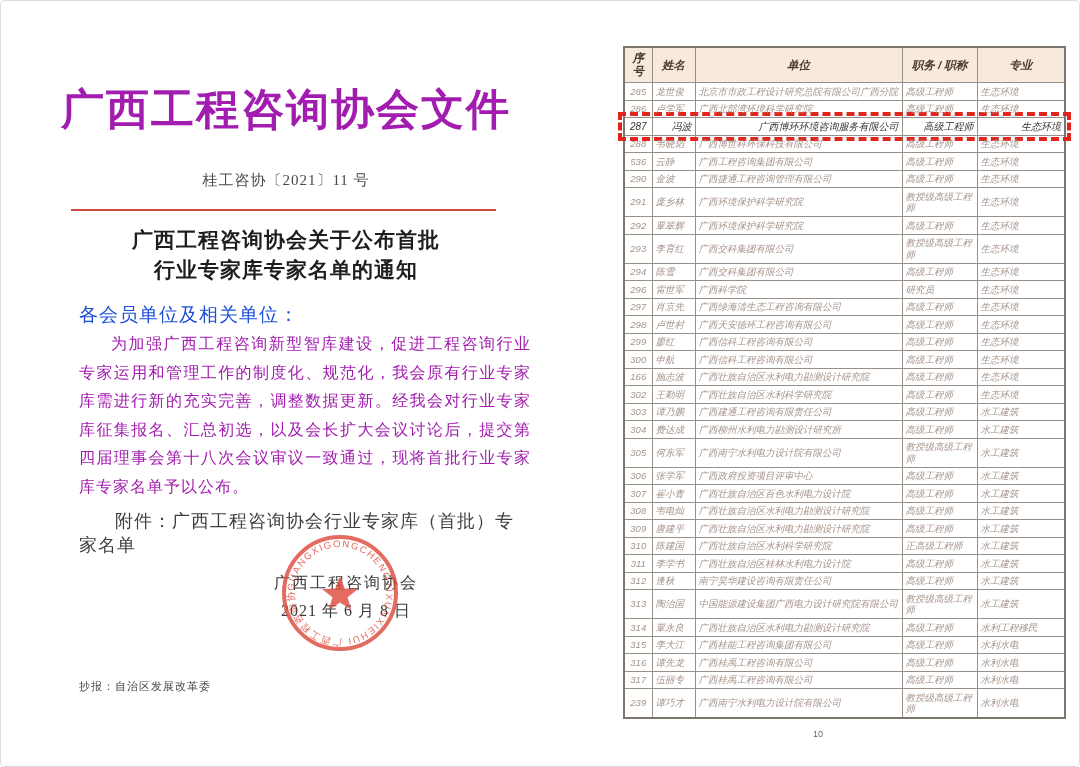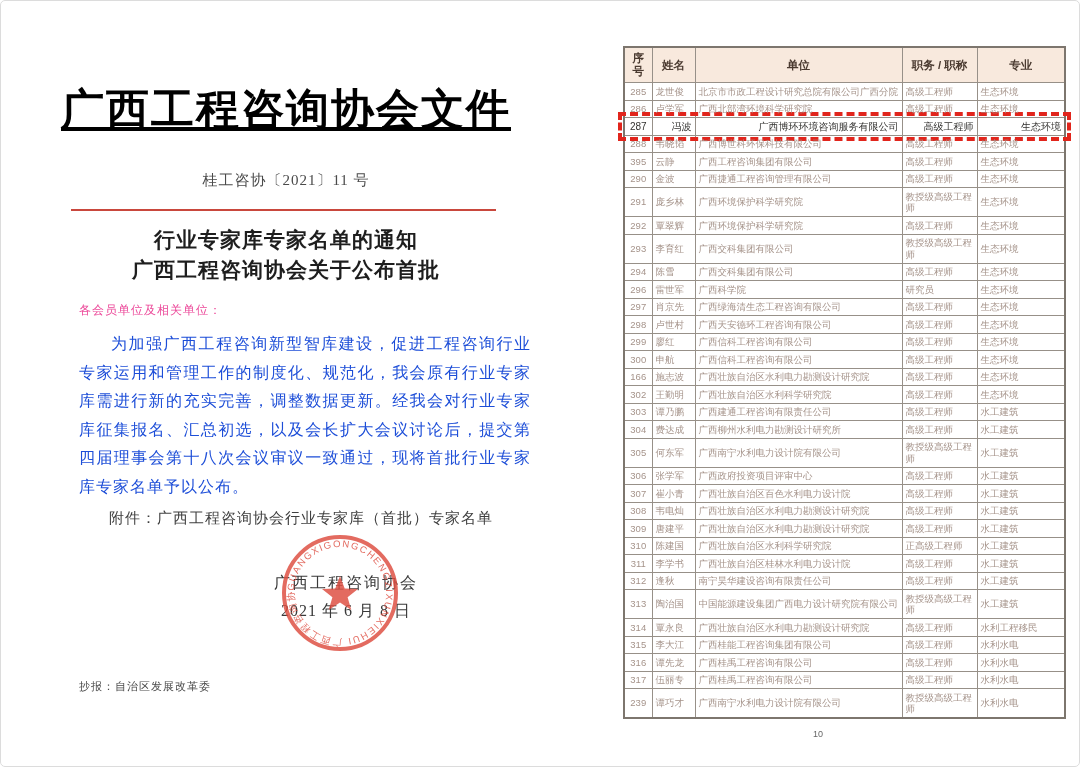--- a/index.html
+++ b/index.html
@@ -4,64 +4,65 @@
 <style>
   html,body{margin:0;padding:0;background:#ffffff;}
   #canvas{
     position:relative;width:1080px;height:767px;background:#ffffff;
     border:1px solid #dcdcdc;border-radius:5px;box-sizing:border-box;
     overflow:hidden;font-family:"Liberation Serif","DejaVu Serif",serif;
   }
   
   .doc-header{
     position:absolute;left:35px;top:80px;width:500px;text-align:center;
-    font-size:43px;font-weight:700;letter-spacing:2px;color:#000000;text-decoration:underline;
+    font-size:43px;font-weight:700;letter-spacing:2px;color:#a21caf;
   }
   .doc-number{
     position:absolute;left:35px;top:170px;width:500px;text-align:center;
     font-size:15px;color:#4a4a4a;letter-spacing:1px;
   }
   .red-rule{
     position:absolute;left:70px;top:208px;width:425px;height:2px;background:#c9473d;
   }
   .doc-title{
     position:absolute;left:35px;top:224px;width:500px;text-align:center;
     font-size:21px;font-weight:700;line-height:30px;color:#1e1e1e;letter-spacing:1px;
   }
   .doc-salutation{
     position:absolute;left:78px;top:301px;width:452px;
-    font-size:12px;color:#ec4899;letter-spacing:1px;font-family:Liberation Serif, serif;
+    font-size:19px;color:#1d4ed8;letter-spacing:1px;font-family:Liberation Serif, serif;
   }
   .doc-body{
     position:absolute;left:78px;top:329px;width:452px;
-    font-size:16px;line-height:28.6px;color:#1d4ed8;
+    font-size:16px;line-height:28.6px;color:#a21caf;
     text-align:justify;text-indent:2em;letter-spacing:1px;
   }
   .doc-attachment{
     position:absolute;left:78px;top:508px;width:452px;
-    font-size:15px;color:#3f3f3f;text-indent:2em;letter-spacing:1px;
+    font-size:18px;color:#3f3f3f;text-indent:2em;letter-spacing:1px;
   }
   .sign-org{
     position:absolute;left:235px;top:572px;width:220px;text-align:center;
     font-size:16px;color:#3a3a3a;letter-spacing:2px;
   }
   .sign-date{
     position:absolute;left:235px;top:600px;width:220px;text-align:center;
     font-size:16px;color:#3a3a3a;letter-spacing:1px;
   }
   .seal{position:absolute;left:278px;top:531px;width:122px;height:122px;opacity:.82;}
   .doc-cc{
     position:absolute;left:78px;top:678px;width:452px;
     font-size:11px;color:#4a4a4a;letter-spacing:1px;
   }
   
   .table-wrap{position:absolute;left:622px;top:45px;width:441px;}
   table.experts{
     width:441px;border-collapse:collapse;table-layout:fixed;
     font-family:"Liberation Sans","DejaVu Sans",sans-serif;
+    font-style:italic;
   }
   table.experts th,table.experts td{
     border:1px solid #979088;box-sizing:border-box;
     overflow:hidden;word-break:break-all;
   }
   table.experts{border:2px solid #7d766e;}
   table.experts th{
     background:#f8e9dd;color:#4a3a30;font-size:11.5px;font-weight:700;
     line-height:13px;padding:4px 2px;text-align:center;
   }
@@ -82,22 +83,22 @@
 </style>
 </head>
 <body>
 
 <div id="canvas">
 
   <div class="doc-header">广西工程咨询协会文件</div>
   <div class="doc-number">桂工咨协〔2021〕11 号</div>
   <div class="red-rule"></div>
   <div class="doc-title">
+    <div>广西工程咨询协会关于公布首批</div>
     <div>行业专家库专家名单的通知</div>
-    <div>广西工程咨询协会关于公布首批</div>
   </div>
   <div class="doc-salutation">各会员单位及相关单位：</div>
   <div class="doc-body">为加强广西工程咨询新型智库建设，促进工程咨询行业专家运用和管理工作的制度化、规范化，我会原有行业专家库需进行新的充实完善，调整数据更新。经我会对行业专家库征集报名、汇总初选，以及会长扩大会议讨论后，提交第四届理事会第十八次会议审议一致通过，现将首批行业专家库专家名单予以公布。</div>
   <div class="doc-attachment">附件：广西工程咨询协会行业专家库（首批）专家名单</div>
 
   <div class="sign-org">广西工程咨询协会</div>
   <div class="sign-date">2021 年 6 月 8 日</div>
 
   <svg class="seal" viewBox="0 0 122 122">
     <circle cx="61" cy="61" r="56" fill="none" stroke="#dd4b3e" stroke-width="4"></circle>
@@ -153,21 +154,21 @@
             <td class="c-major">生态环境</td>
           </tr>
           <tr class="blurry">
             <td class="c-no">288</td>
             <td class="c-name">韦晓韬</td>
             <td class="c-unit">广西博世科环保科技有限公司</td>
             <td class="c-title">高级工程师</td>
             <td class="c-major">生态环境</td>
           </tr>
           <tr class="blurry">
-            <td class="c-no">395</td>
+            <td class="c-no">536</td>
             <td class="c-name">云静</td>
             <td class="c-unit">广西工程咨询集团有限公司</td>
             <td class="c-title">高级工程师</td>
             <td class="c-major">生态环境</td>
           </tr>
           <tr class="blurry">
             <td class="c-no">290</td>
             <td class="c-name">金波</td>
             <td class="c-unit">广西捷通工程咨询管理有限公司</td>
             <td class="c-title">高级工程师</td>

